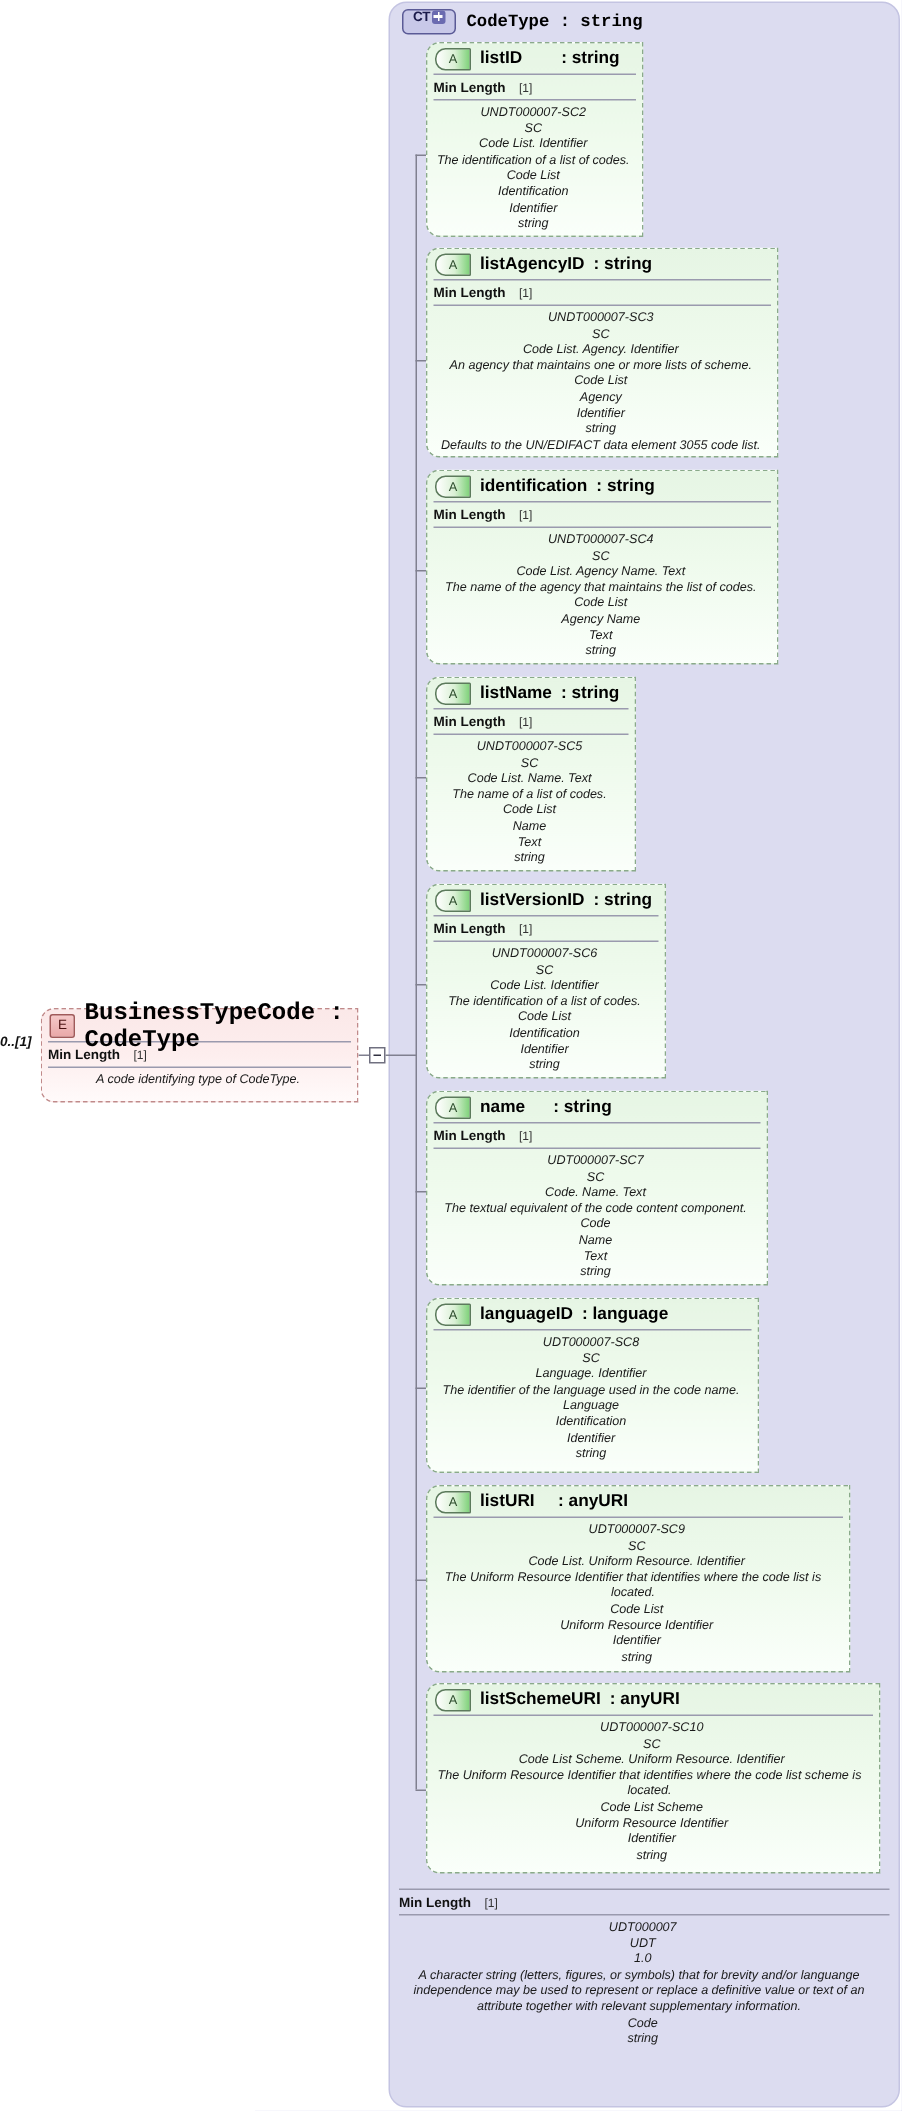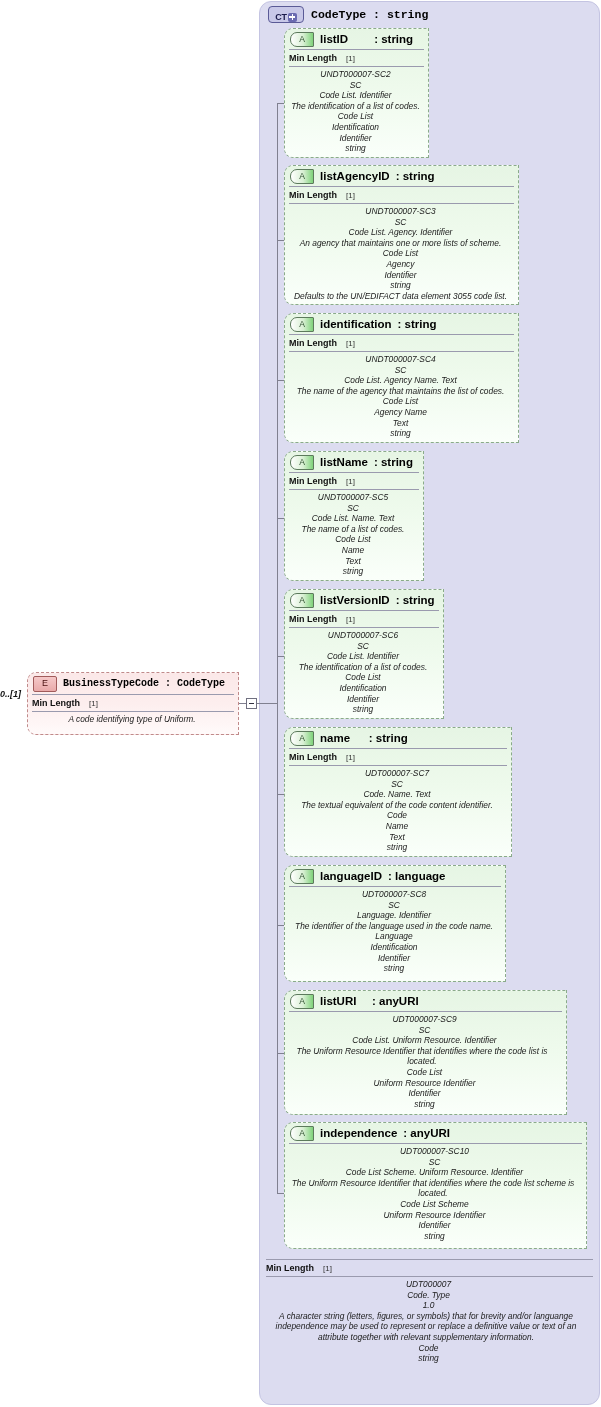--- a/index.html
+++ b/index.html
@@ -17,21 +17,21 @@
     left:259px;top:1px;width:341px;height:1404px;
     background:#dcdcf0;
     border:1px solid #c4c4e2;
     border-radius:12px;
   }
 
   
   #ct-header{left:268px;top:4px;height:20px;display:flex;align-items:center;gap:7px;}
   .ct-badge{
     width:34px;height:15px;border:1px solid #5a5a96;border-radius:4px;
-    background:#c8c8e8;display:flex;align-items:flex-end;justify-content:center;gap:1px;
+    background:#c8c8e8;display:flex;align-items:flex-start;justify-content:center;gap:1px;
   }
   .ct-badge .lbl{font-size:9px;font-weight:bold;color:#1a1a4a;line-height:1;letter-spacing:-0.3px;}
   .ct-badge .plus{
     width:9px;height:9px;background:#6a6ab0;border-radius:2px;position:relative;display:inline-block;
   }
   .ct-badge .plus:before,.ct-badge .plus:after{
     content:"";position:absolute;background:#ffffff;
   }
   .ct-badge .plus:before{left:1.5px;top:3.8px;width:6px;height:1.4px;}
   .ct-badge .plus:after{top:1.5px;left:3.8px;height:6px;width:1.4px;}
@@ -72,21 +72,21 @@
     left:27px;top:672px;width:212px;height:63px;
     background:linear-gradient(to bottom,#fbe8e8 0%,#fdeeee 50%,#fffafa 100%);
     border:1px dashed #c08a8a;
     border-top-left-radius:9px;border-bottom-left-radius:9px;
   }
   .e-badge{
     width:22px;height:14px;border:1px solid #a05a5a;border-radius:2px;
     background:linear-gradient(to bottom,#f5c8c8,#e9a9a9);
     display:flex;align-items:center;justify-content:center;font-size:9px;color:#4a1010;line-height:1;
   }
-  #elem-name{font-family:"Liberation Mono",monospace;font-size:10px;font-weight:bold;color:#000;}
+  #elem-name{font-family:"Liberation Mono",monospace;font-size:16px;font-weight:bold;color:#000;}
   #elem-card{left:0px;top:689px;width:28px;text-align:left;font-size:9px;font-style:italic;font-weight:bold;color:#111;}
 
   
   #ct-footer{left:262px;top:1259px;width:335px;height:143px;}
   #ct-footer .attr-rule{margin:0 4px;}
   #ct-footer .attr-lines{padding:2px 6px 3px 4px;}
 
   
   .conn{background:#808090;position:absolute;}
   .vline{width:1px;}
@@ -241,21 +241,21 @@
     <span class="attr-name">: string</span>
   </div>
   <div class="attr-rule">
     <span class="rl">Min Length</span>
     <span class="rv">[1]</span>
   </div>
   <div class="attr-lines">
     <div>UDT000007-SC7</div>
     <div>SC</div>
     <div>Code. Name. Text</div>
-    <div>The textual equivalent of the code content identifier.</div>
+    <div>The textual equivalent of the code content component.</div>
     <div>Code</div>
     <div>Name</div>
     <div>Text</div>
     <div>string</div>
   </div>
 </div>
 
 <div class="abs conn hline" style="left:277px;top:925px;width:8px;"></div>
 <div class="abs attr-box" id="attr-6" style="left:284px;top:865px;width:222px;height:117px;">
   <div class="attr-head">
@@ -293,21 +293,21 @@
     <div>Uniform Resource Identifier</div>
     <div>Identifier</div>
     <div>string</div>
   </div>
 </div>
 
 <div class="abs conn hline" style="left:277px;top:1193px;width:8px;"></div>
 <div class="abs attr-box" id="attr-8" style="left:284px;top:1122px;width:303px;height:127px;">
   <div class="attr-head">
     <span class="a-badge">A</span>
-    <span class="attr-name">independence</span>
+    <span class="attr-name">listSchemeURI</span>
     <span class="attr-name">: anyURI</span>
   </div>
   <div class="attr-plain-top"></div>
   <div class="attr-lines">
     <div>UDT000007-SC10</div>
     <div>SC</div>
     <div>Code List Scheme. Uniform Resource. Identifier</div>
     <div style="max-width:288px">The Uniform Resource Identifier that identifies where the code list scheme is located.</div>
     <div>Code List Scheme</div>
     <div>Uniform Resource Identifier</div>
@@ -320,30 +320,30 @@
 <div class="abs" id="elem-box">
   <div class="attr-head" style="height:21px">
     <span class="e-badge">E</span>
     <span id="elem-name">BusinessTypeCode : CodeType</span>
   </div>
   <div class="attr-rule">
     <span class="rl">Min Length</span>
     <span class="rv">[1]</span>
   </div>
   <div class="attr-lines">
-    <div>A code identifying type of Uniform.</div>
+    <div>A code identifying type of CodeType.</div>
   </div>
 </div>
 
 <div class="abs" id="ct-footer">
   <div class="attr-rule">
     <span class="rl">Min Length</span>
     <span class="rv">[1]</span>
   </div>
   <div class="attr-lines">
     <div>UDT000007</div>
-    <div>Code. Type</div>
+    <div>UDT</div>
     <div>1.0</div>
     <div style="max-width:320px">A character string (letters, figures, or symbols) that for brevity and/or languange independence may be used to represent or replace a definitive value or text of an attribute together with relevant supplementary information.</div>
     <div>Code</div>
     <div>string</div>
   </div>
 </div>
 
 </body></html>

